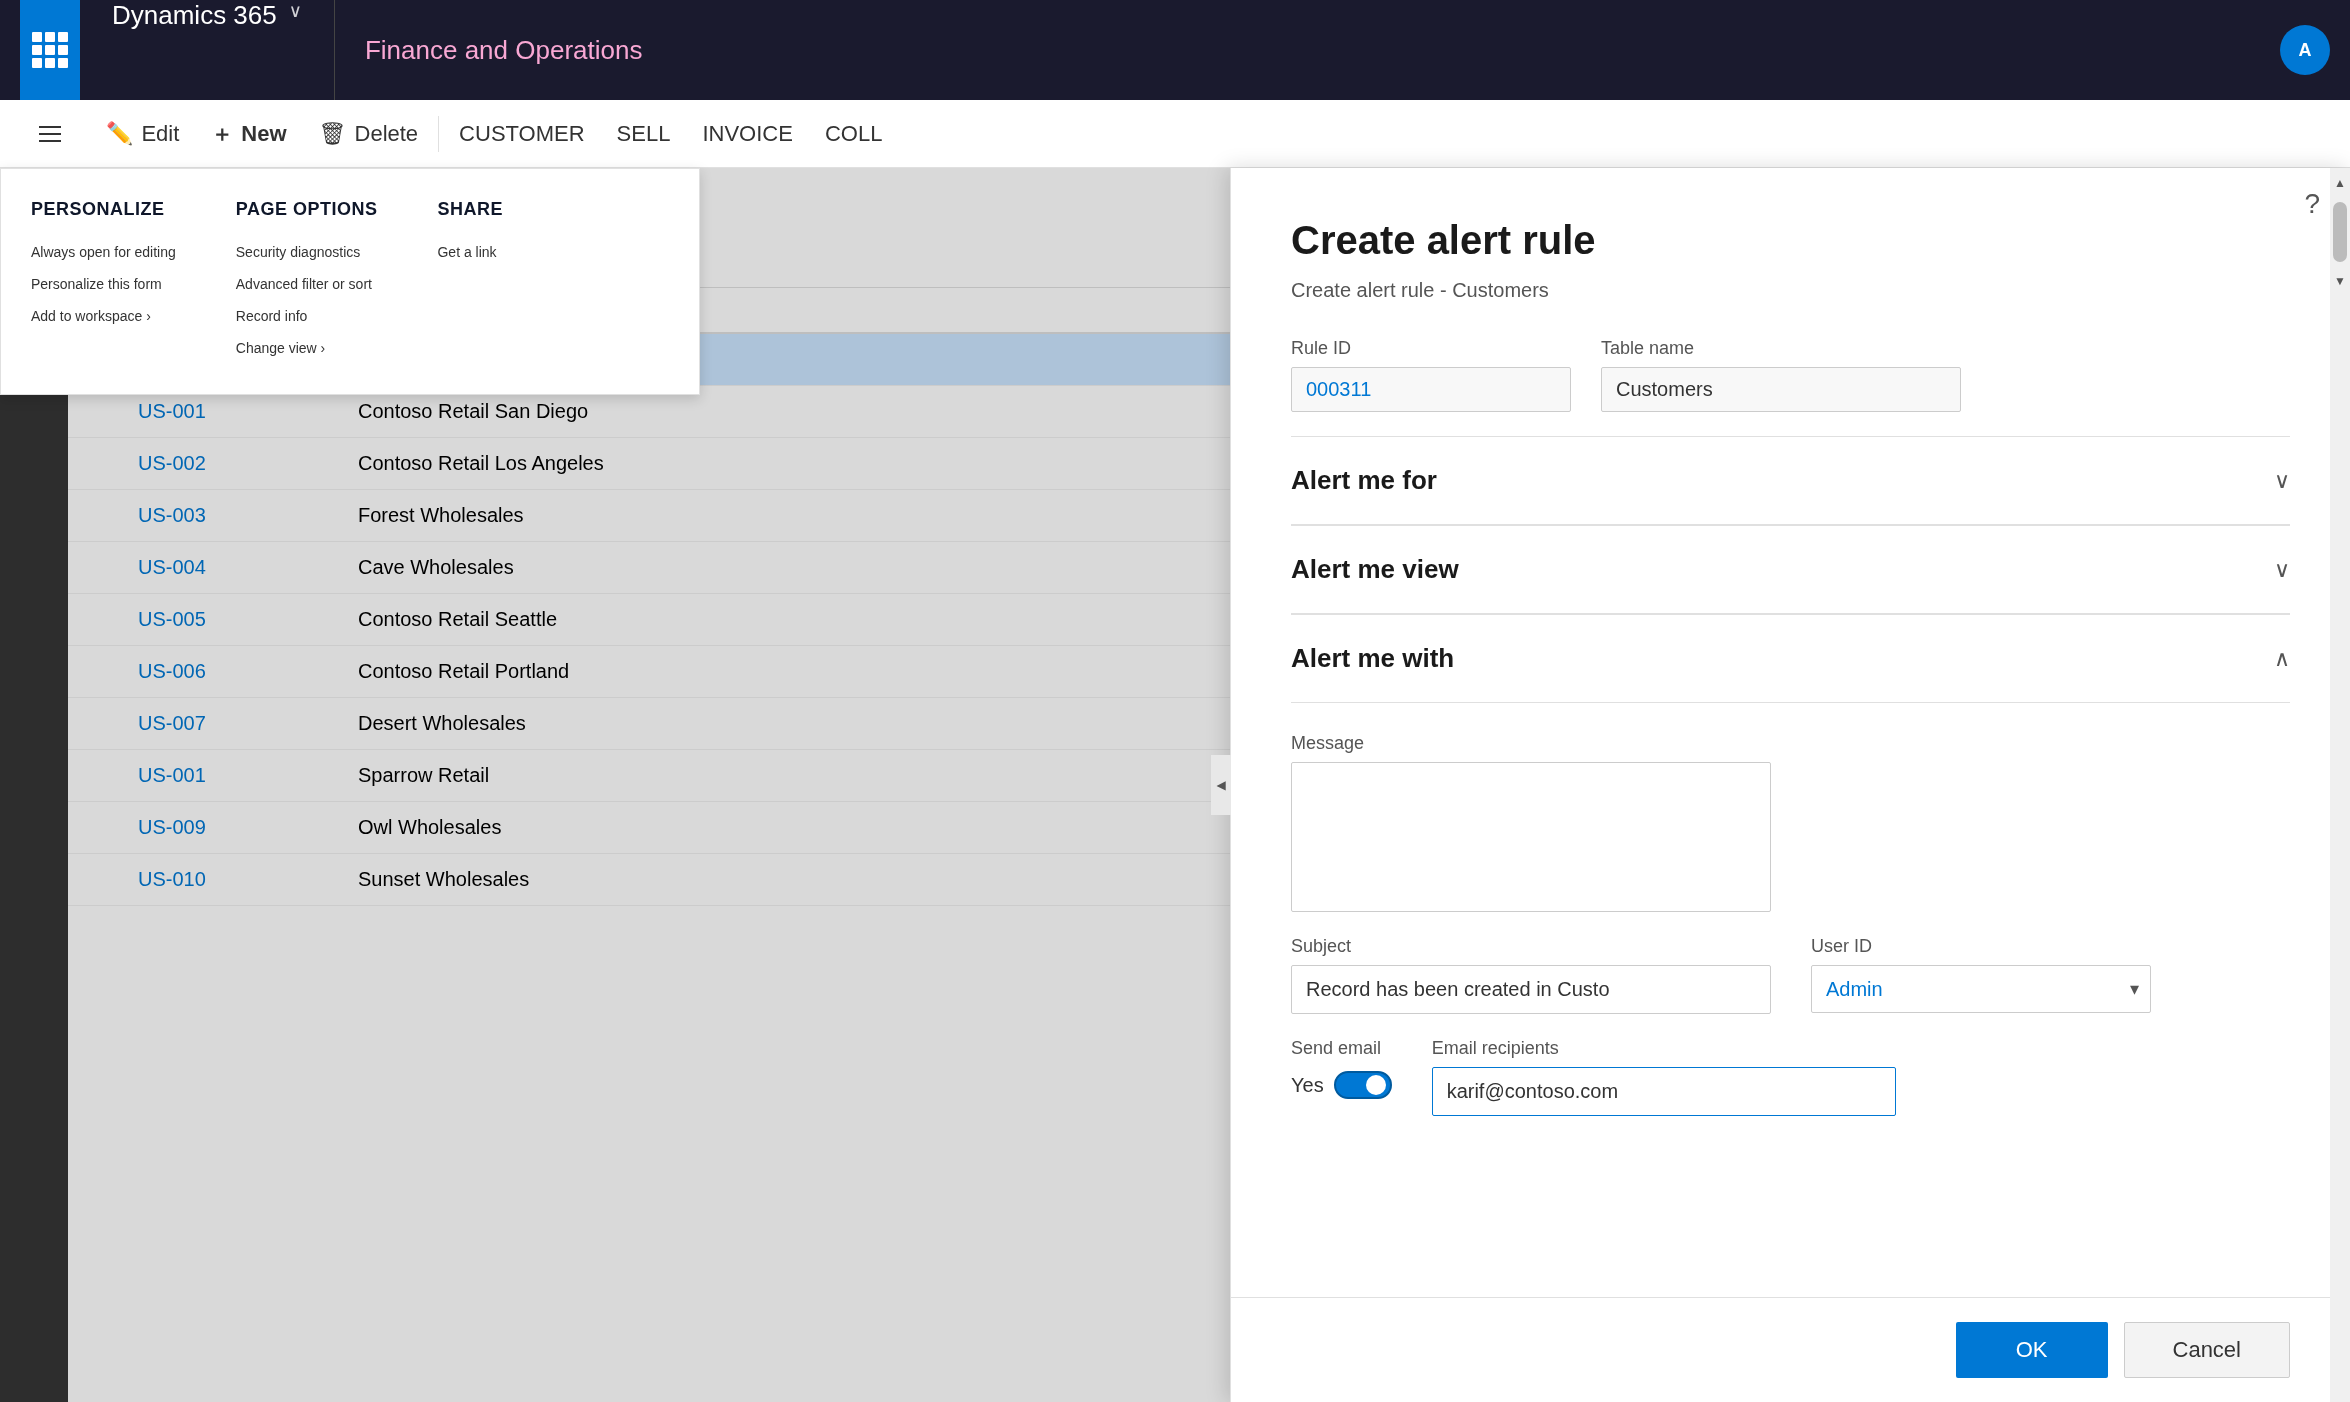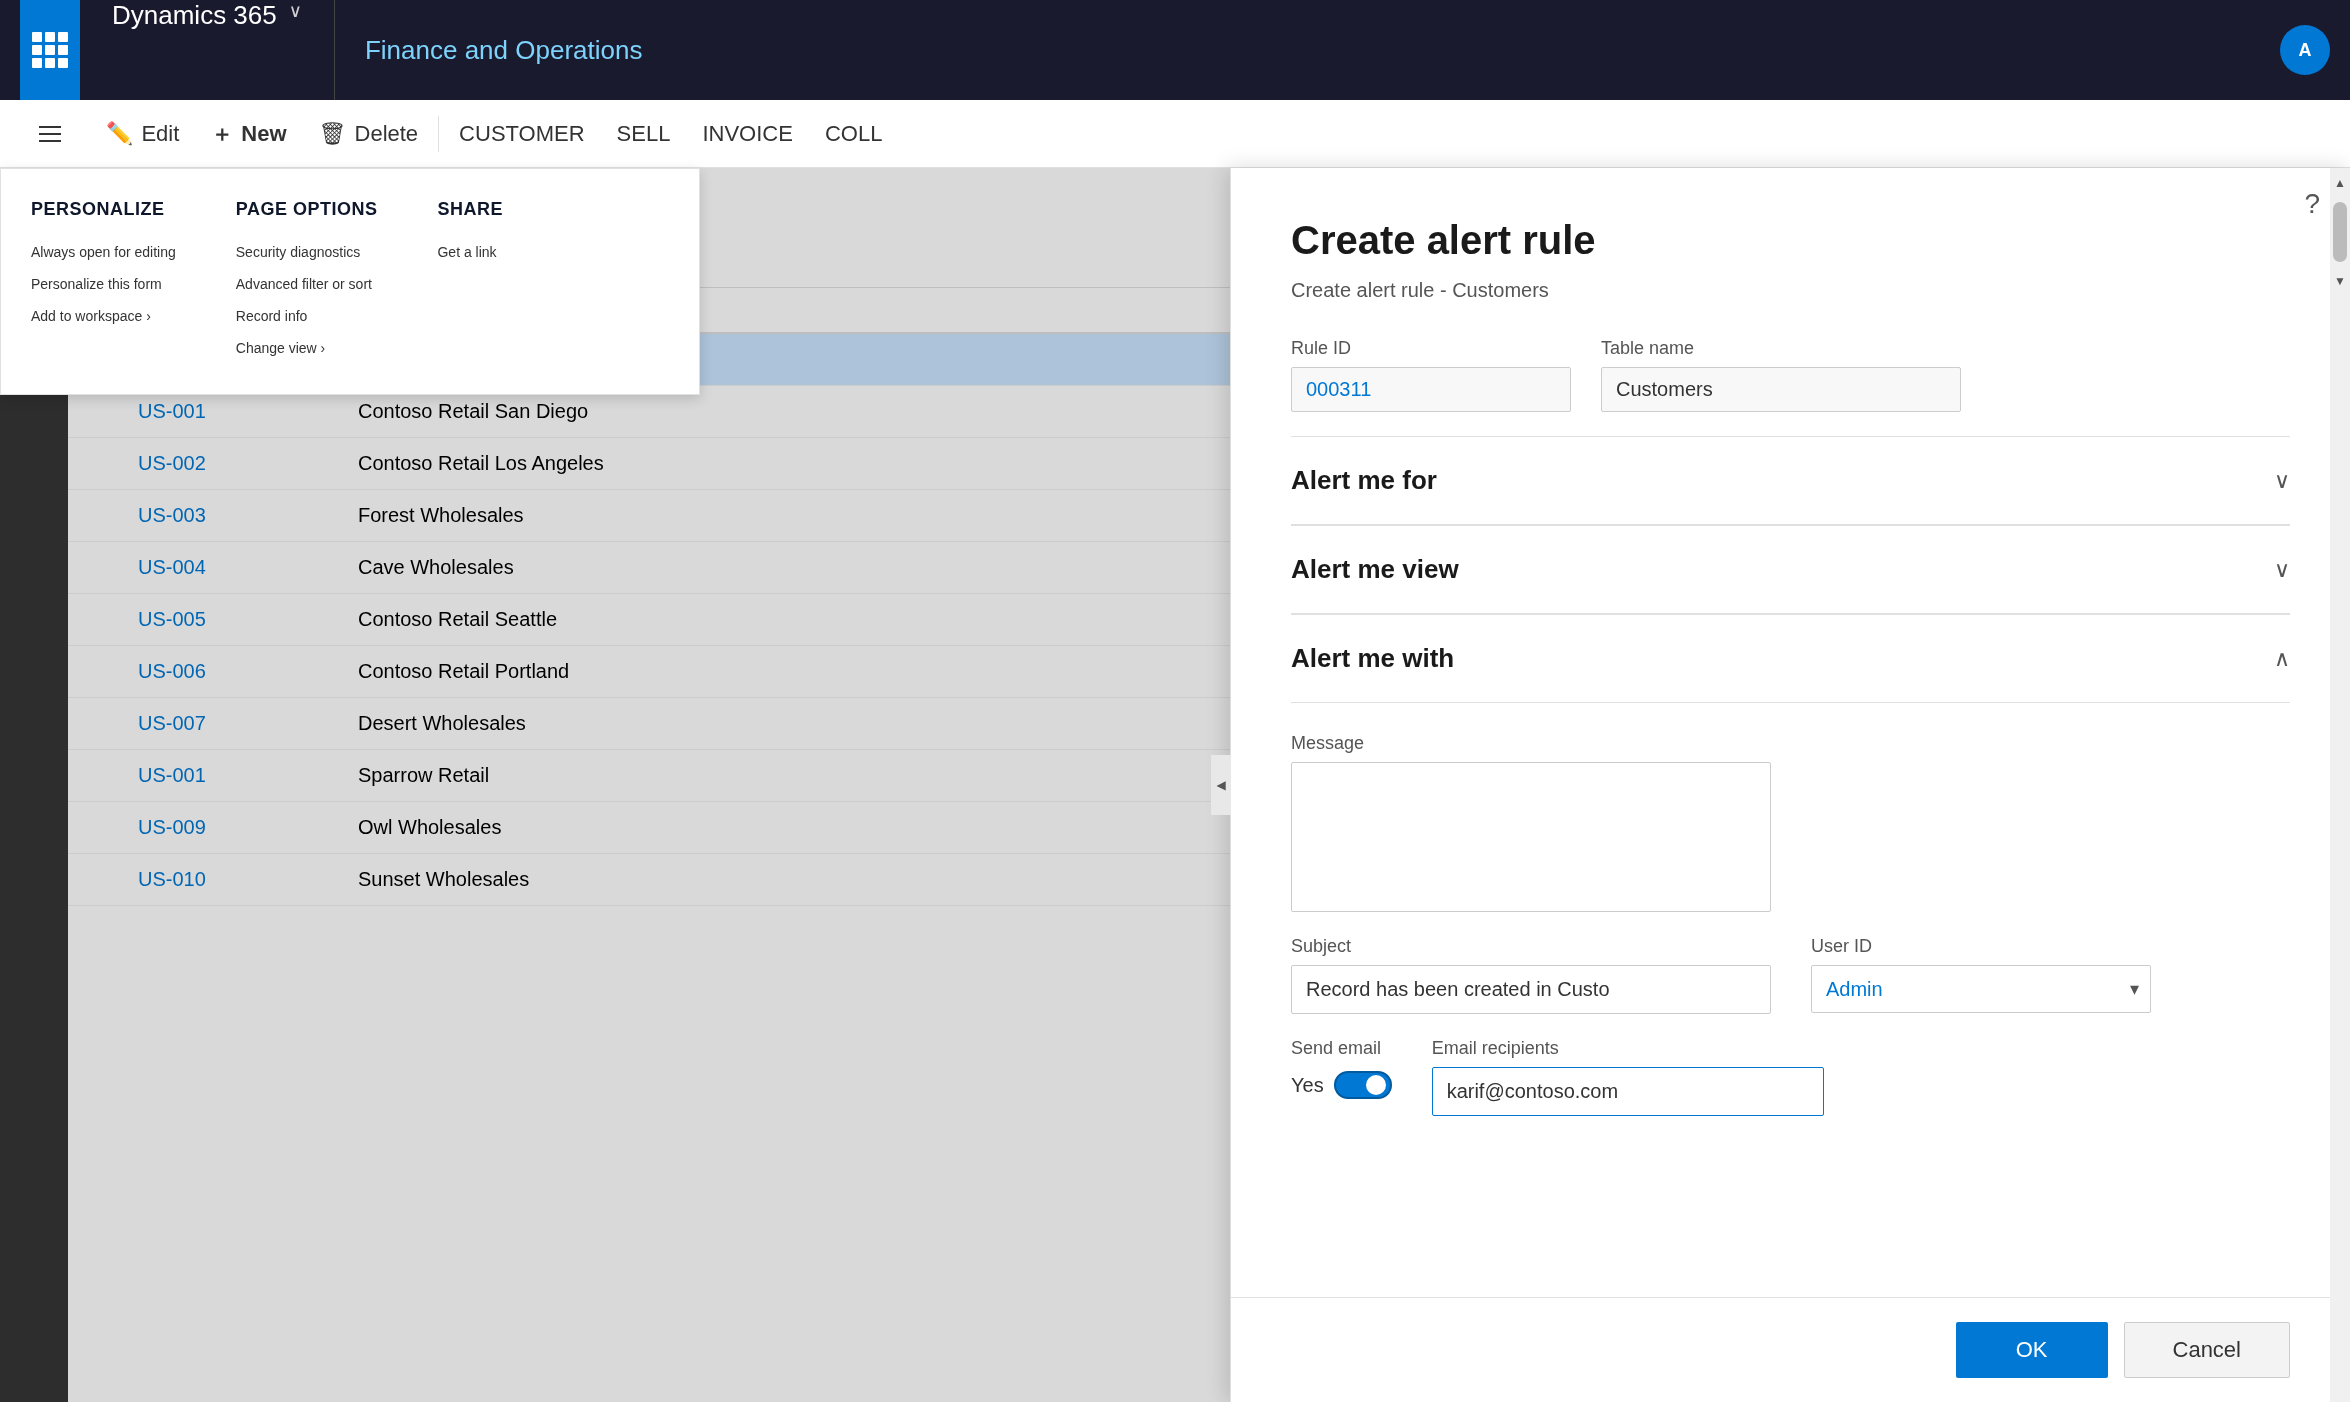--- a/index.html
+++ b/index.html
@@ -46,21 +46,21 @@
       border-right: 1px solid #444;
       gap: 12px;
     }
     .nav-dynamics .chevron {
       font-size: 18px;
       opacity: 0.8;
     }
     .nav-finance {
       display: flex;
       align-items: center;
-      color: #7dd3fc;
+      color: #f9a8d4;
       font-size: 26px;
       font-weight: 300;
       padding: 0 30px;
       height: 72px;
     }
     .nav-user-area {
       margin-left: auto;
       display: flex;
       align-items: center;
       gap: 10px;
@@ -413,21 +413,21 @@
       position: absolute;
       right: 4px;
       top: 50%;
       transform: translateY(-50%);
       width: 20px;
       height: 20px;
       background: white;
       border-radius: 50%;
     }
     .email-recipients-input {
-      width: 392px;
+      width: 464px;
       border: 1px solid #0078d4;
       border-radius: 2px;
       padding: 12px 14px;
       font-size: 20px;
       color: #333;
       outline: none;
     }
 
     
     .panel-footer {

